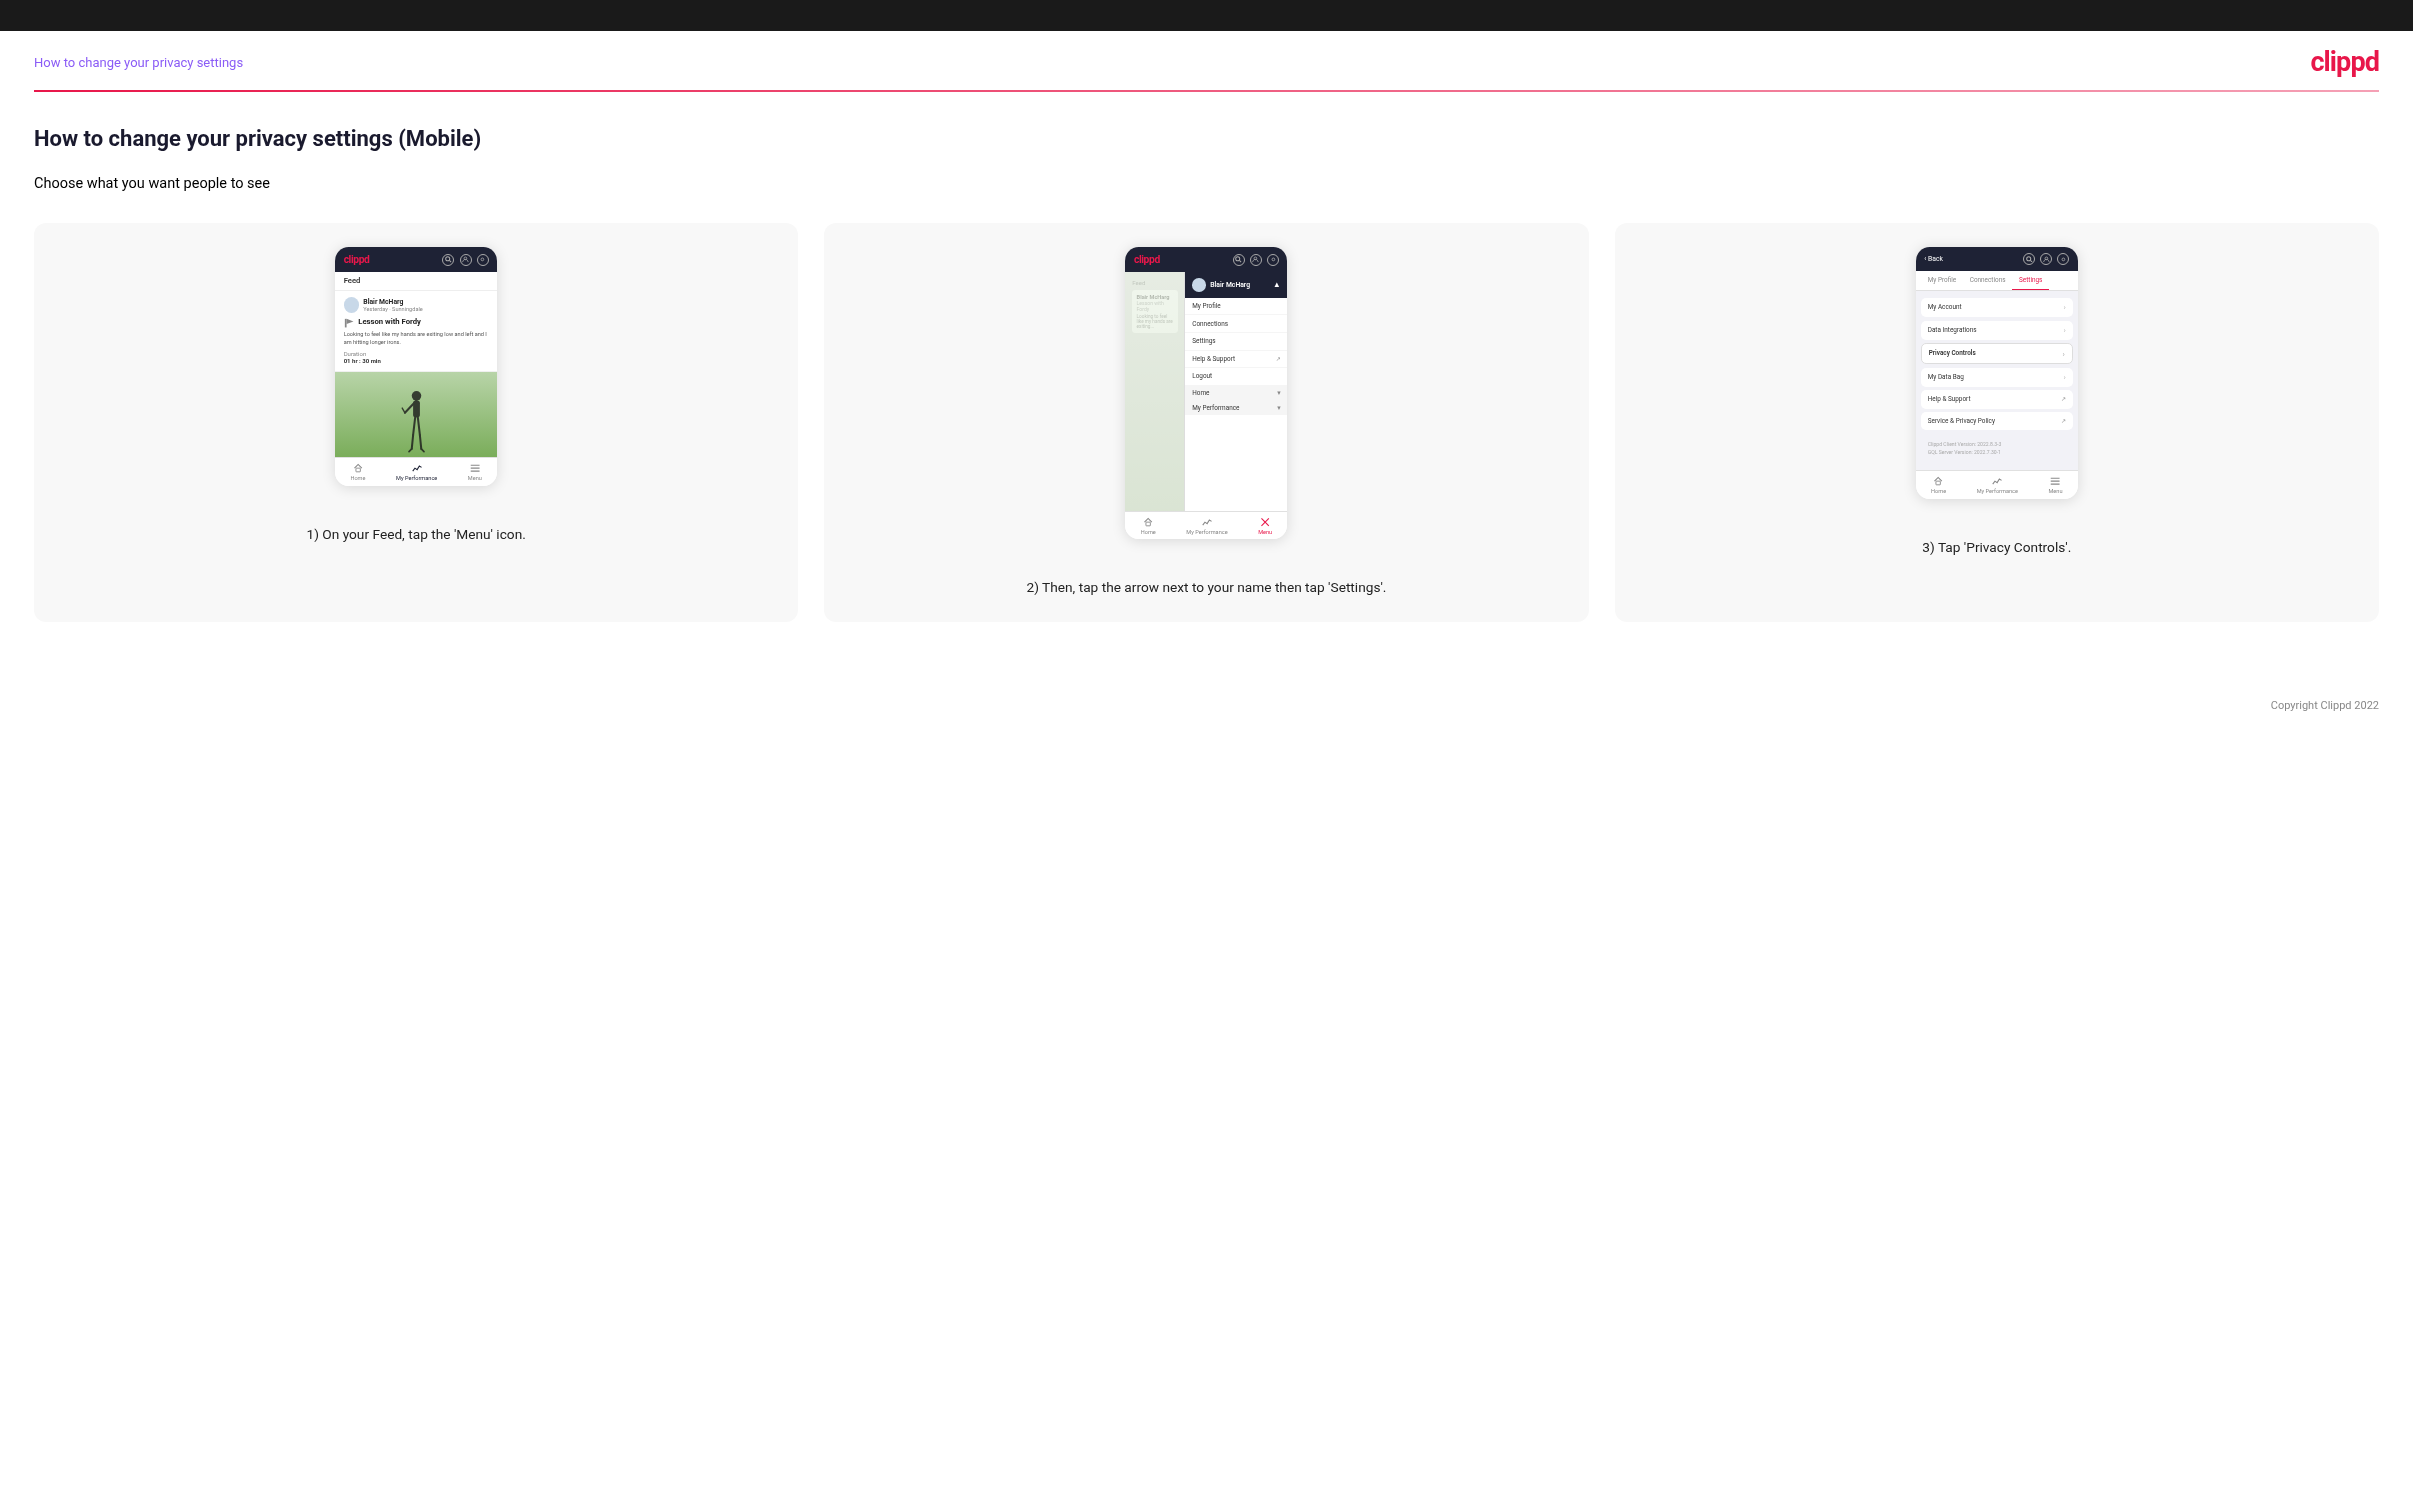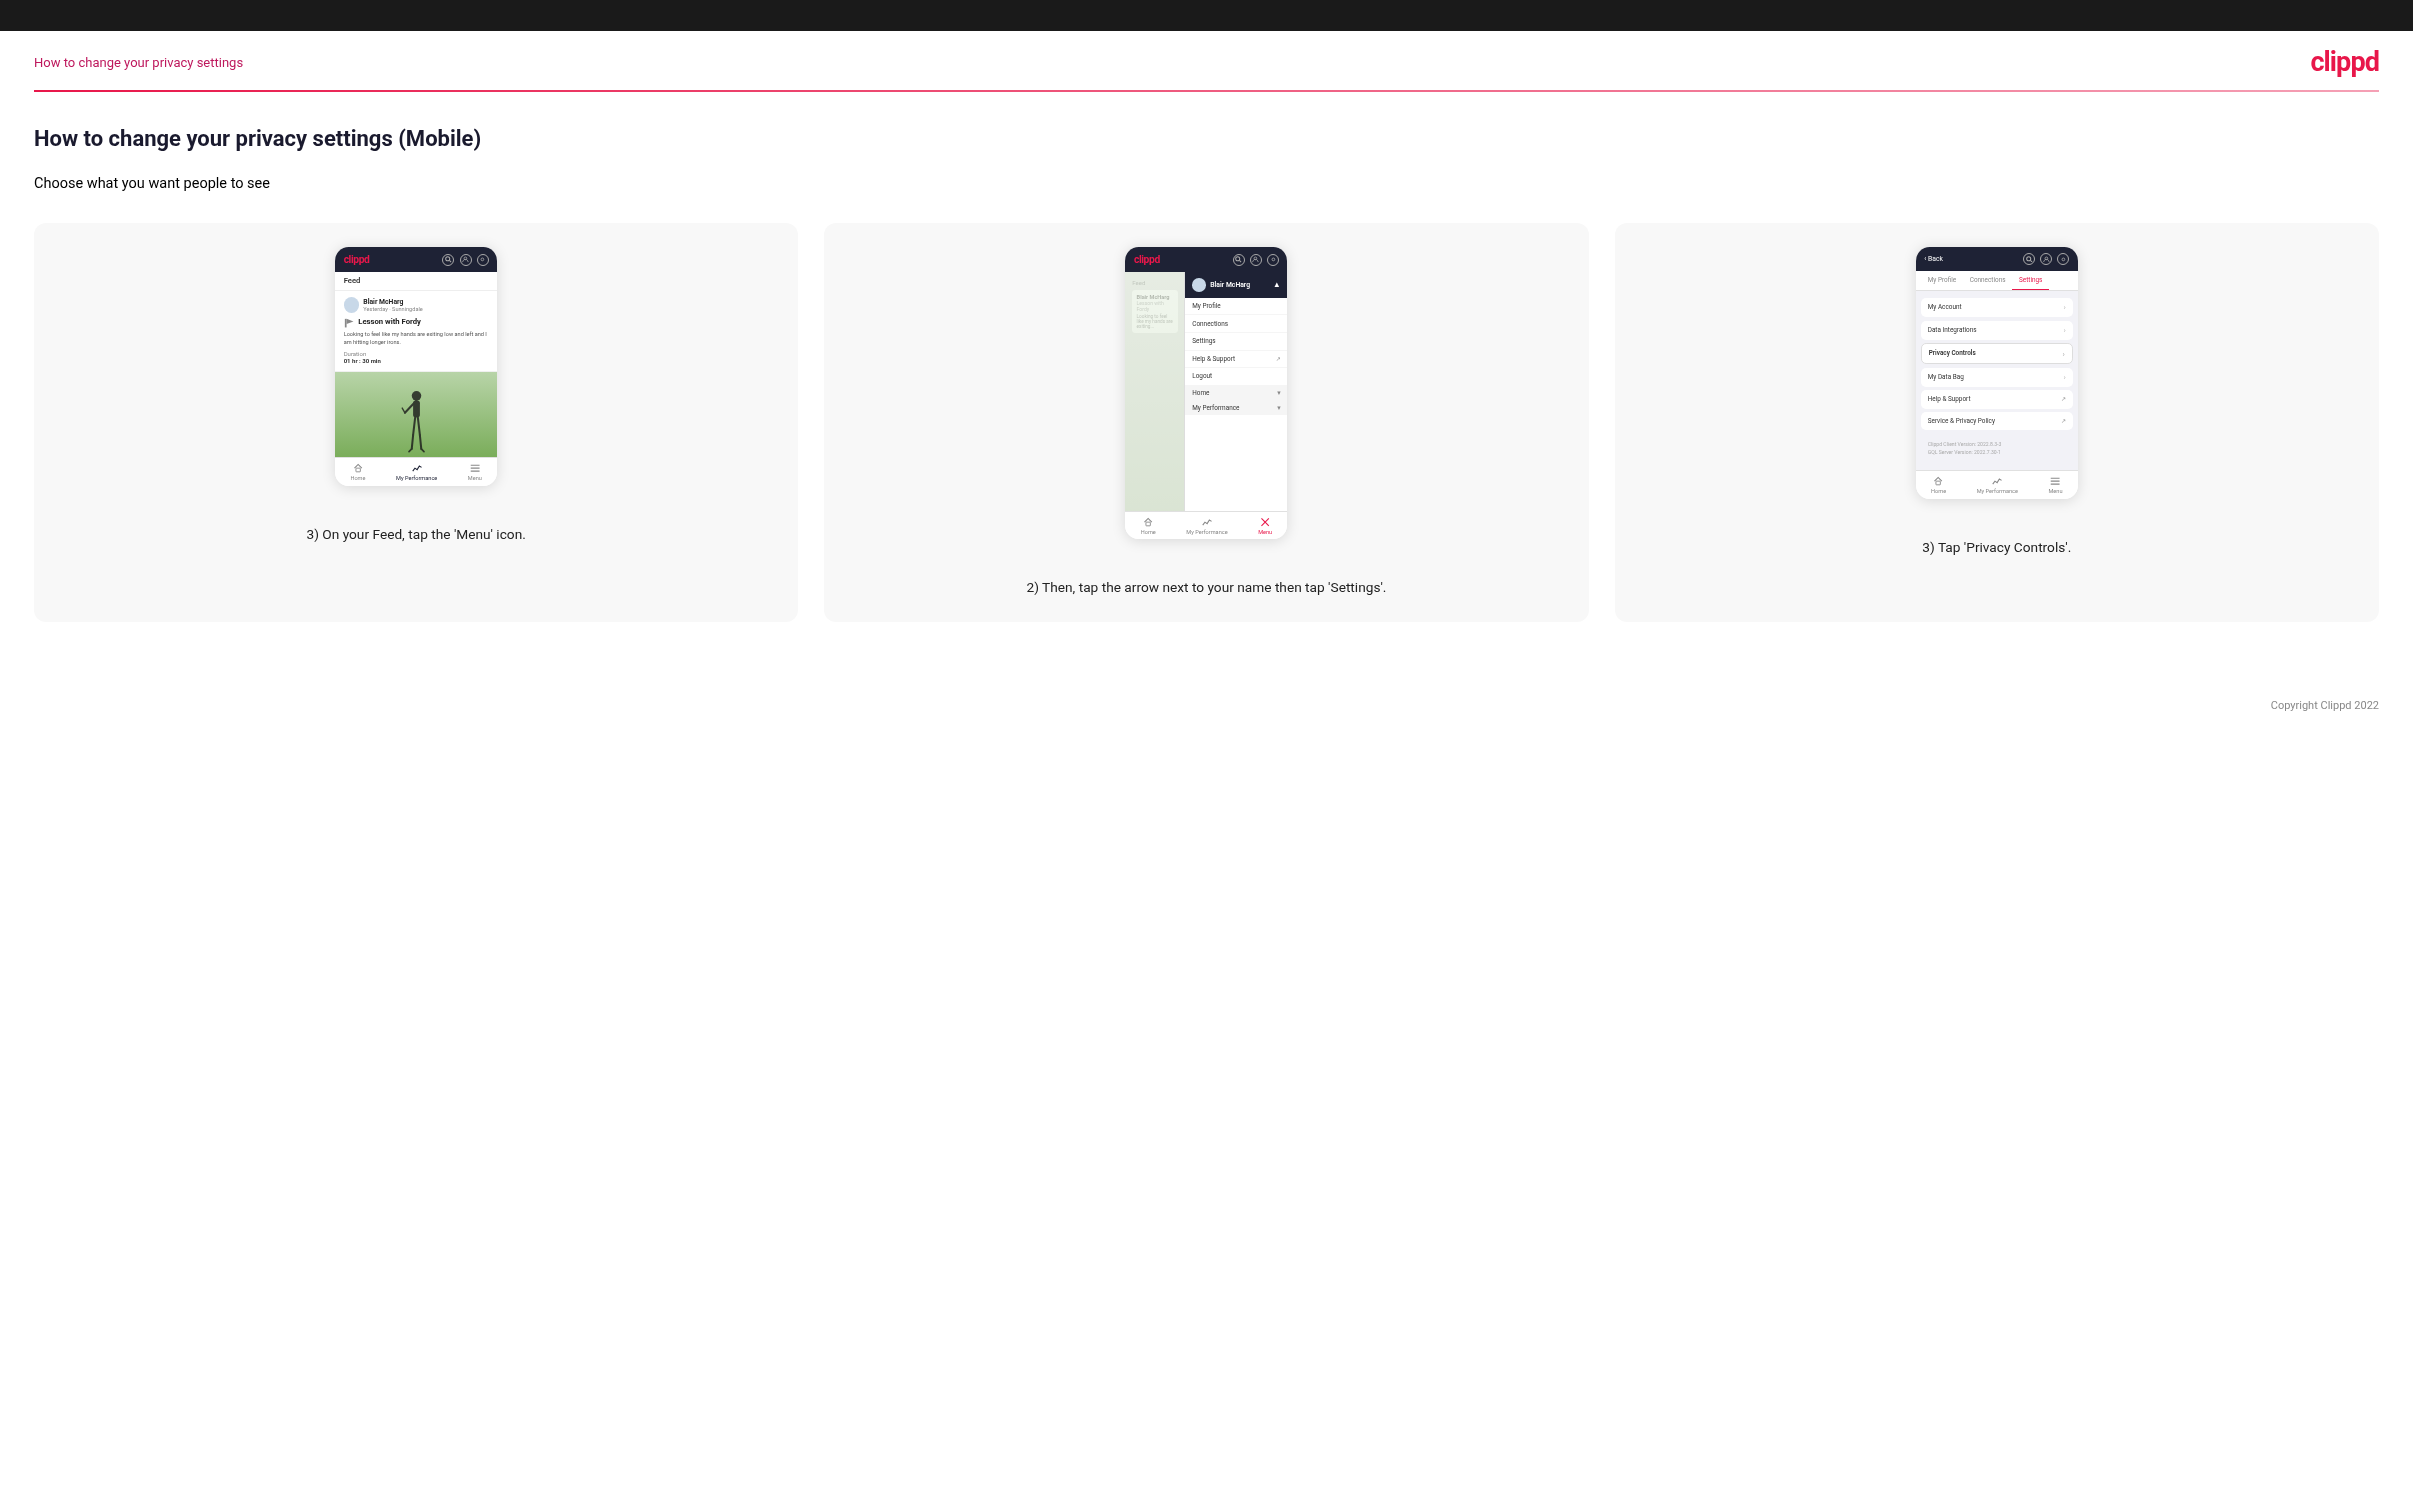--- a/index.html
+++ b/index.html
@@ -16,21 +16,21 @@
     }
     
     .header {
       display: flex;
       align-items: center;
       justify-content: space-between;
       padding: 15.4px 34px 0 34px;
     }
     .header-title {
       font-size: 13px;
-      color: #be185d;
+      color: #8b5cf6;
     }
     .logo {
       font-size: 27px;
       font-weight: 700;
       color: #e8174a;
       letter-spacing: -0.9px;
     }
     .divider {
       height: 1.7px;
       background: linear-gradient(to right, #e8174a, #f5a0b5);
@@ -446,21 +446,21 @@
               <svg viewBox="0 0 14 14" fill="none" xmlns="http://www.w3.org/2000/svg">
                   <line x1="1" y1="3" x2="13" y2="3" stroke="#888" stroke-width="1.5"></line>
                   <line x1="1" y1="7" x2="13" y2="7" stroke="#888" stroke-width="1.5"></line>
                   <line x1="1" y1="11" x2="13" y2="11" stroke="#888" stroke-width="1.5"></line>
                 </svg>
               <span>Menu</span>
             </div>
           </div>
         </div>
       </div>
-      <p class="step-caption">3) On your Feed, tap the 'Menu' icon.</p>
+      <p class="step-caption">1) On your Feed, tap the 'Menu' icon.</p>
     </div>
 
     <div class="step-card">
       <div class="phone-wrapper">
         <div class="phone-mockup step2-phone">
           <div class="phone-nav">
             <span class="phone-nav-logo">clippd</span>
             <div class="phone-nav-icons">
               <div class="phone-nav-icon">
                 <svg viewBox="0 0 10 10" width="6.8" height="6.8">

